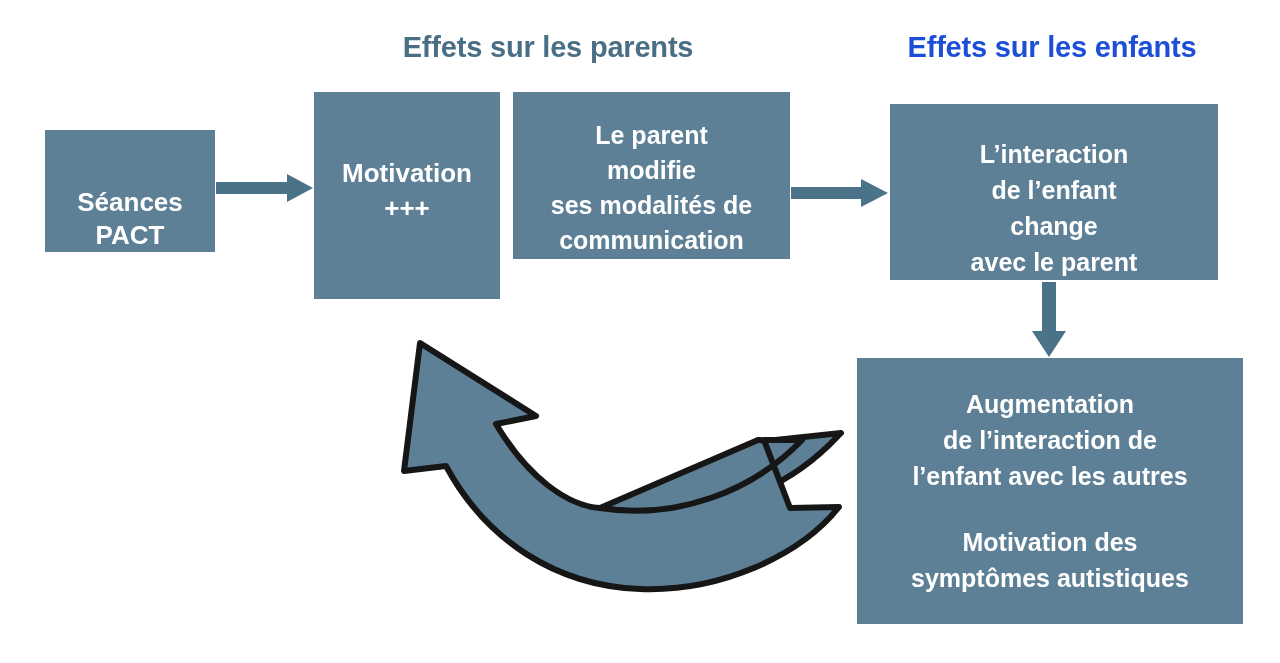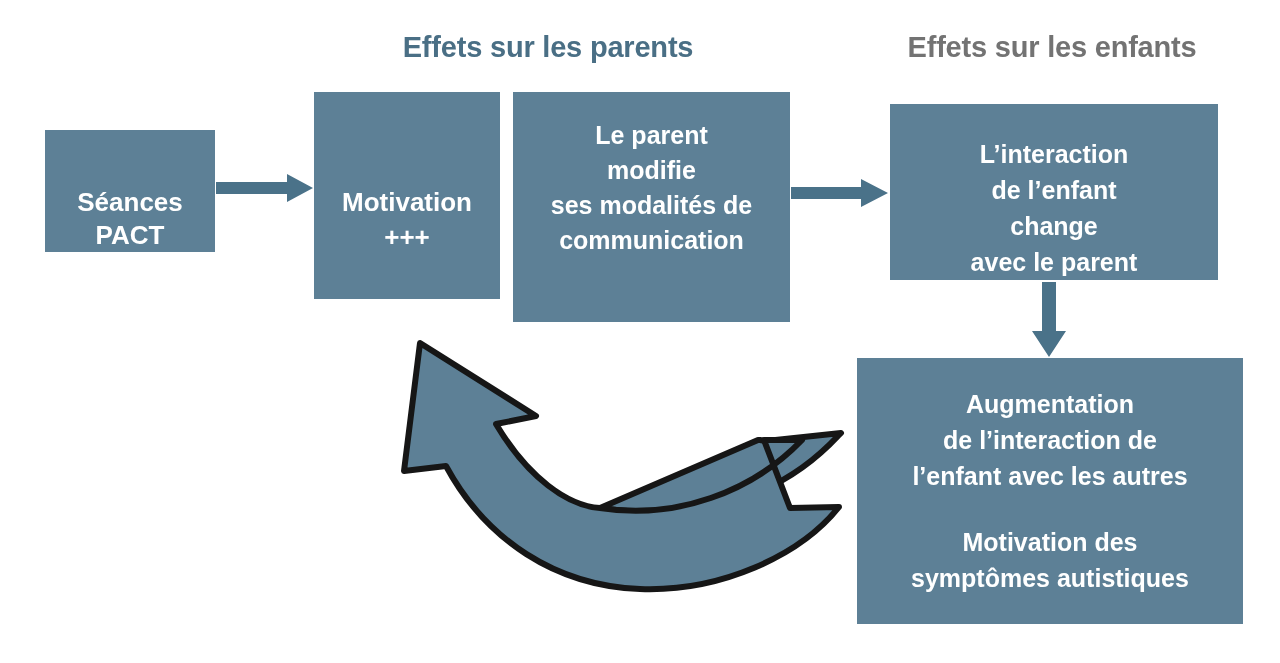--- a/index.html
+++ b/index.html
@@ -57,25 +57,25 @@
   #box-seances {
     left: 45px; top: 124px;
     width: 170px; height: 122px;
     font-size: 26px; line-height: 33px; margin-top: 6px;
   }
   #box-motivation {
     left: 314px; top: 92px;
     width: 186px; height: 207px;
     font-size: 26px; line-height: 35px;
     align-items: flex-start;
-    padding-top: 93px;
+    padding-top: 64px;
   }
   #box-parent-modifie {
     left: 513px; top: 92px;
-    width: 277px; height: 230px;
+    width: 277px; height: 167px;
     font-size: 25px; line-height: 35px;
     align-items: flex-start;
     padding-top: 26px;
   }
   #box-interaction {
     left: 890px; top: 104px;
     width: 328px; height: 176px;
     font-size: 25px; line-height: 36px;
   }
   #box-resultats {
@@ -96,21 +96,21 @@
     pointer-events: none;
   }
 </style>
 </head>
 <body style="background: rgb(255, 255, 255);">
 
 <div id="diagram-canvas" style="width: 1280px; height: 663px; background: rgb(255, 255, 255);">
 
   <div class="section-title" id="title-parents" style="color: rgb(74, 111, 133);">Effets sur les parents</div>
 
-  <div class="section-title" id="title-enfants" style="color: #737373;">Effets sur les enfants</div>
+  <div class="section-title" id="title-enfants" style="color: #1d4ed8;">Effets sur les enfants</div>
 
   <div class="node-box" id="box-seances" style="background: rgb(93, 128, 150); color: rgb(255, 255, 255);">
     <span class="box-text">Séances
 PACT</span>
   </div>
 
   <div class="node-box" id="box-motivation" style="background: rgb(93, 128, 150); color: rgb(255, 255, 255);">
     <span class="box-text">Motivation
 +++</span>
   </div>

